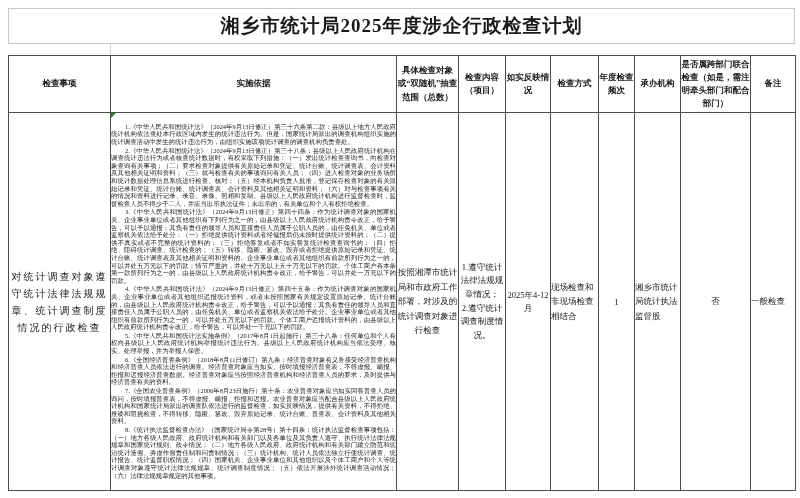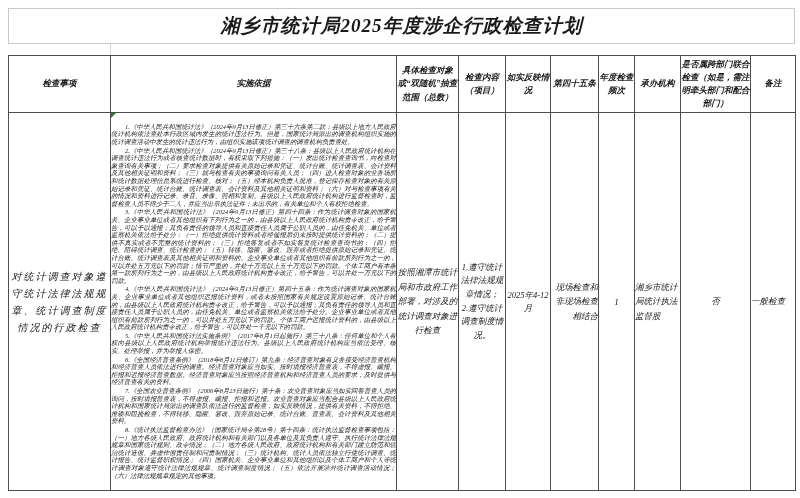--- a/index.html
+++ b/index.html
@@ -1,21 +1,21 @@
 <!DOCTYPE html>
 <html><head>
 <meta charset="utf-8">
 <style>
   html, body { margin: 0; padding: 0; background: #ffffff; }
   body {
     width: 800px; height: 498px; overflow: hidden;
     font-family: "Liberation Serif", "DejaVu Serif", serif;
     color: #1a1a1a;
   }
-  .sheet { position: relative; padding: 8px 0 8px 8px; width: 787px; font-style: italic; }
+  .sheet { position: relative; padding: 8px 0 8px 8px; width: 787px; }
 
   .title-cell {
     width: 785px; height: 34px;
     border: 1px solid #c9c9c9;
     display: flex; align-items: center; justify-content: center;
     font-size: 19px; font-weight: 700; letter-spacing: 1px;
   }
   .gap-row { height: 11px; position: relative; }
   .gap-row::before {
     content: ""; position: absolute; left: 102px; top: 0; bottom: 0;
@@ -49,21 +49,21 @@
     text-align: justify; text-indent: 2.2em;
     color: #222;
   }
   .err-tri {
     position: absolute; top: 0; left: 0; width: 0; height: 0;
     border-top: 5px solid #2e7d32; border-right: 5px solid transparent;
   }
   td.c-target { font-size: 8.5px; line-height: 1.7; text-align: center; padding: 0 6px; margin-top: 48px; }
   td.c-content { font-size: 8.5px; line-height: 1.6; text-align: center; padding: 0 3px; white-space: pre-line; }
   td.c-time { font-size: 8.5px; line-height: 1.5; text-align: center; padding: 0 3px; }
-  td.c-method { font-size: 8.5px; line-height: 1.7; text-align: right; padding: 0 7px; }
+  td.c-method { font-size: 8.5px; line-height: 1.7; text-align: left; padding: 0 7px; }
   td.c-freq { font-size: 9px; text-align: center; }
   td.c-agency { font-size: 8.5px; line-height: 1.7; text-align: left; padding: 0 5px; }
   td.c-joint { font-size: 8.5px; text-align: center; }
   td.c-remark { font-size: 8.5px; text-align: left; padding: 0 2px; }
 </style>
 </head>
 <body>
 
 <div class="sheet">
 
@@ -84,21 +84,21 @@
         <col style="width:70px">
       <col style="width:45px">
     </colgroup>
     <thead>
       <tr>
         <th>检查事项</th>
         <th>实施依据</th>
         <th>具体检查对象或“双随机”抽查范围（总数）</th>
         <th>检查内容（项目）</th>
         <th>如实反映情况</th>
-        <th>第四十五条</th>
+        <th>检查方式</th>
         <th>年度检查频次</th>
         <th>承办机构</th>
         <th>是否属跨部门联合检查（如是，需注明牵头部门和配合部门）</th>
         <th>备注</th>
       </tr>
     </thead>
     <tbody>
       <tr>
         <td class="c-item">对统计调查对象遵守统计法律法规规章、统计调查制度情况的行政检查</td>
         <td class="c-basis">

